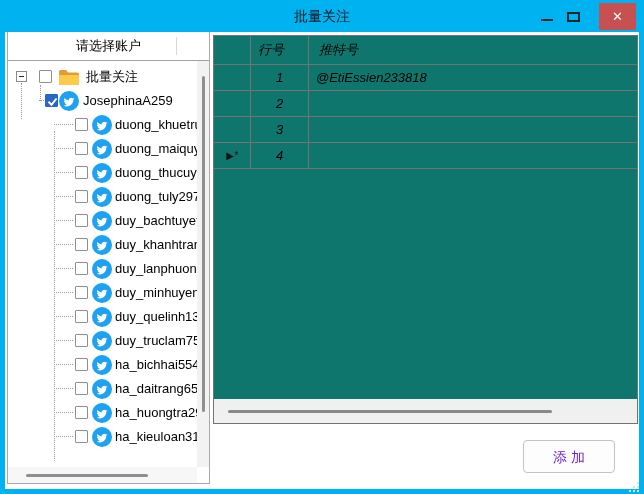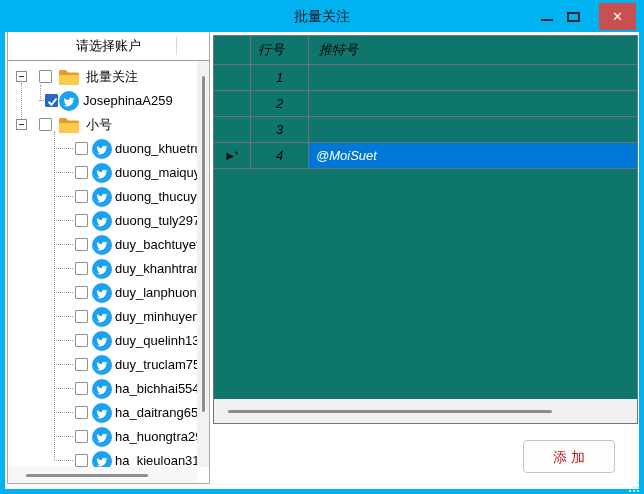--- a/index.html
+++ b/index.html
@@ -78,21 +78,21 @@
   .ghead .c0{line-height:28px;}
   .ghead .c1{line-height:28px;text-align:left;padding-left:7px;}
   .ghead .c2{line-height:28px;padding-left:10px;}
   .grow.sel .c2{background:var(--c-sel);color:#fff;}
   .grid-hsb{position:absolute;left:0;right:0;bottom:0;height:24px;background:#f0f0f0;}
   .grid-hsb-thumb{position:absolute;left:14px;top:11px;width:324px;height:3px;background:#8a8a8a;border-radius:2px;}
 
   
   .add-btn{position:absolute;left:523px;top:440px;width:92px;height:33px;background:#fdfdfd;
            border:1px solid #c3c3c3;border-radius:4px;box-sizing:border-box;
-           text-align:center;line-height:31px;font-size:14px;color:#b91c1c;cursor:default;}
+           text-align:center;line-height:31px;font-size:14px;color:#6d28d9;cursor:default;}
 </style>
 </head>
 <body>
 
 <div class="titlebar">
   <div class="title">批量关注</div>
   <div class="min-btn">
       <div class="min-glyph"></div>
     </div>
   <div class="max-btn">
@@ -136,29 +136,20 @@
           <svg width="13" height="13" viewBox="0 0 13 13">
             <polyline points="2.5,6.8 5.5,9.8 10.5,3.5" fill="none" stroke="#fff" stroke-width="2"></polyline>
           </svg>
         </span>
         <span class="twicon"><svg width="20" height="20" viewBox="0 0 48 48">
             <circle cx="24" cy="24" r="24" fill="var(--c-tw)"></circle>
             <path transform="translate(11,13.5) scale(1.08)" fill="#fff" d="M23.954 4.569c-.885.389-1.83.654-2.825.775 1.014-.611 1.794-1.574 2.163-2.723-.951.555-2.005.959-3.127 1.184-.896-.959-2.173-1.559-3.591-1.559-2.717 0-4.92 2.203-4.92 4.917 0 .39.045.765.127 1.124C7.691 8.094 4.066 6.13 1.64 3.161c-.427.722-.666 1.561-.666 2.475 0 1.71.87 3.213 2.188 4.096-.807-.026-1.566-.248-2.228-.616v.061c0 2.385 1.693 4.374 3.946 4.827-.413.111-.849.171-1.296.171-.314 0-.615-.03-.916-.086.631 1.953 2.445 3.377 4.604 3.417-1.68 1.319-3.809 2.105-6.102 2.105-.39 0-.779-.023-1.17-.067 2.189 1.394 4.768 2.209 7.557 2.209 9.054 0 13.999-7.496 13.999-13.986 0-.209 0-.42-.015-.63.961-.689 1.8-1.56 2.46-2.548l-.047-.02z"></path>
           </svg></span>
         <span class="lbl">JosephinaA259</span>
       </div>
-      <div class="trow g">
-        <span class="expander"></span>
-        <span class="cb"></span>
-        <span class="ficon"><svg width="22" height="17" viewBox="0 0 22 17">
-            <path d="M1 2.5 Q1 1 2.5 1 h5.5 l2 2.5 h9 Q21 3.5 21 5 v9.5 Q21 16 19.5 16 h-17 Q1 16 1 14.5 Z" fill="#E39C2E"></path>
-            <path d="M1 6 h20 v8.5 Q21 16 19.5 16 h-17 Q1 16 1 14.5 Z" fill="var(--c-folder)"></path>
-          </svg></span>
-        <span class="lbl">小号</span>
-      </div>
       <div class="trow b">
         <span class="stub"></span>
         <span class="cb"></span>
         <span class="twicon"><svg width="20" height="20" viewBox="0 0 48 48">
             <circle cx="24" cy="24" r="24" fill="var(--c-tw)"></circle>
             <path transform="translate(11,13.5) scale(1.08)" fill="#fff" d="M23.954 4.569c-.885.389-1.83.654-2.825.775 1.014-.611 1.794-1.574 2.163-2.723-.951.555-2.005.959-3.127 1.184-.896-.959-2.173-1.559-3.591-1.559-2.717 0-4.92 2.203-4.92 4.917 0 .39.045.765.127 1.124C7.691 8.094 4.066 6.13 1.64 3.161c-.427.722-.666 1.561-.666 2.475 0 1.71.87 3.213 2.188 4.096-.807-.026-1.566-.248-2.228-.616v.061c0 2.385 1.693 4.374 3.946 4.827-.413.111-.849.171-1.296.171-.314 0-.615-.03-.916-.086.631 1.953 2.445 3.377 4.604 3.417-1.68 1.319-3.809 2.105-6.102 2.105-.39 0-.779-.023-1.17-.067 2.189 1.394 4.768 2.209 7.557 2.209 9.054 0 13.999-7.496 13.999-13.986 0-.209 0-.42-.015-.63.961-.689 1.8-1.56 2.46-2.548l-.047-.02z"></path>
           </svg></span>
         <span class="lbl">duong_khuetru</span>
       </div>
       <div class="trow b">
@@ -290,33 +281,33 @@
 <div class="grid">
   <div class="ghead">
     <div class="c0"></div>
     <div class="c1">行号</div>
     <div class="c2">推特号</div>
   </div>
   <div id="grid-rows">
       <div class="grow">
         <div class="c0"></div>
         <div class="c1">1</div>
+        <div class="c2">@EtiEssien233818</div>
       </div>
       <div class="grow">
         <div class="c0"></div>
         <div class="c1">2</div>
       </div>
       <div class="grow">
         <div class="c0"></div>
         <div class="c1">3</div>
       </div>
       <div class="grow sel">
         <div class="c0">▶*</div>
         <div class="c1">4</div>
-        <div class="c2">@MoiSuet</div>
       </div>
     </div>
   <div class="grid-hsb">
     <div class="grid-hsb-thumb"></div>
   </div>
 </div>
 
 <button class="add-btn">添 加</button>
 
 </body></html>

